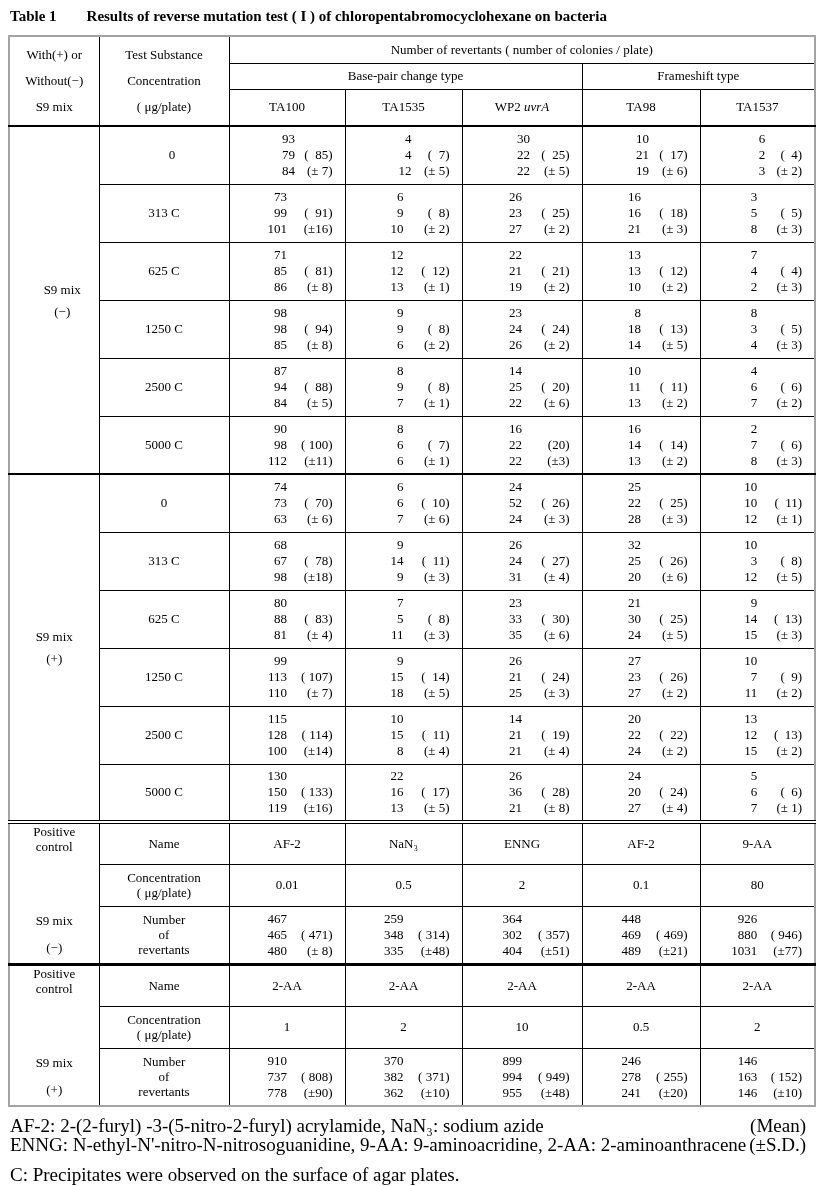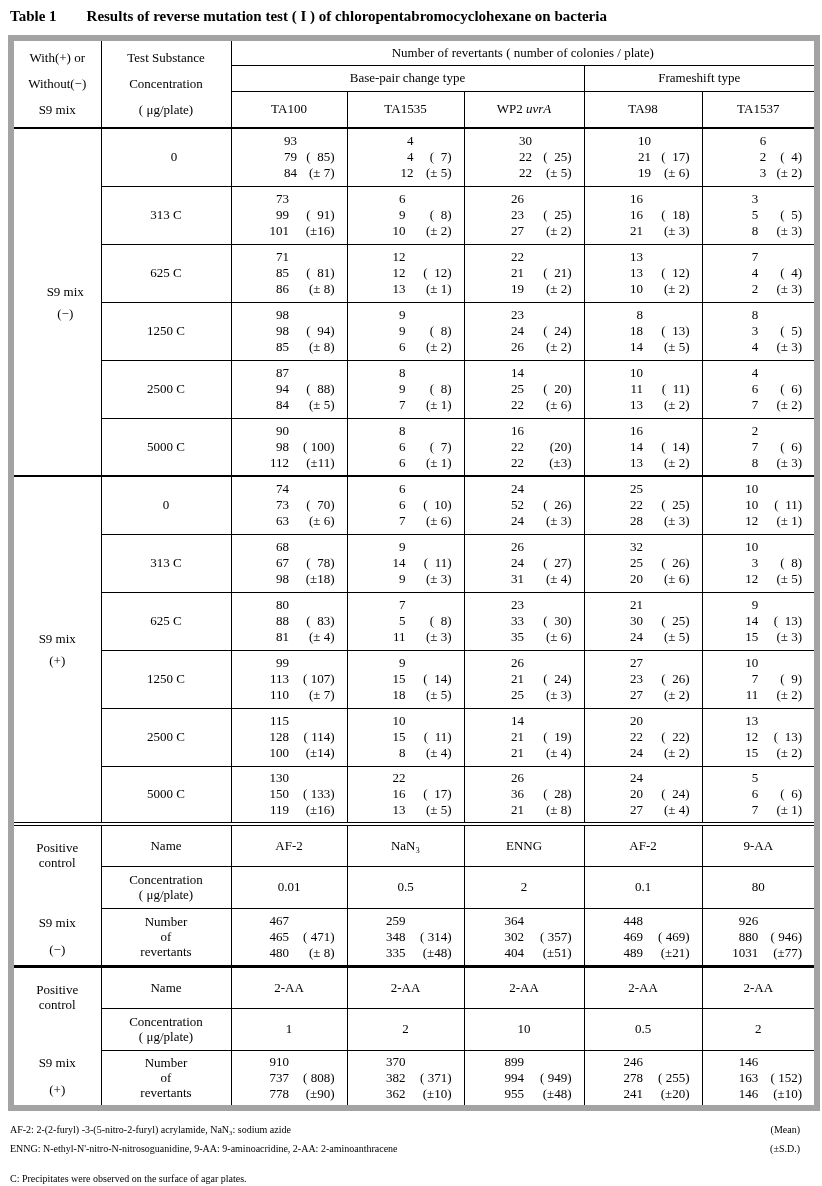--- a/index.html
+++ b/index.html
@@ -1,20 +1,20 @@
 <!DOCTYPE html>
 <html><head>
 <meta charset="utf-8">
 <style>
   html,body{margin:0;padding:0;background:#ffffff;}
   body{width:822px;height:1186px;color:#000;font-family:"Liberation Serif","DejaVu Serif",serif;overflow:hidden;}
   .title{padding:8px 0 10px 10px;font-size:15px;font-weight:bold;white-space:nowrap;}
   .ttext{margin-left:30px;margin-top:35px;}
 
-  table.results{border-collapse:collapse;border:6px solid #a3a3a3;table-layout:fixed;width:806px;margin-left:8px;}
+  table.results{border-collapse:collapse;border:2px solid #a3a3a3;table-layout:fixed;width:806px;margin-left:8px;}
   td{border:1px solid #000;padding:0;font-size:13px;color:#000;}
 
   thead tr.hrow1{height:27px;}
   thead tr.hrow2{height:26px;}
   thead tr.hrow3{height:37px;}
   .hc{text-align:center;vertical-align:middle;}
   .hc.side span{display:block;line-height:26px;}
   .strain i{font-style:italic;}
 
   tr.first-data td{border-top:2px solid #000;padding-left:16px;}
@@ -28,33 +28,33 @@
   .slabel .sl2{margin-top:5px;}
   .conc{text-align:center;vertical-align:middle;}
 
   .dcell{vertical-align:middle;}
   .dc{display:flex;}
   .dc-n{width:50%;text-align:right;white-space:pre;}
   .dc-p{flex:1;text-align:right;padding-right:12px;white-space:pre;}
   .dc-n span,.dc-p span{display:block;line-height:16px;min-height:16px;}
 
   .pclabel{position:relative;}
-  .pcl-top{position:absolute;top:14px;left:0;right:0;text-align:center;}
+  .pcl-top{position:absolute;top:0;left:0;right:0;text-align:center;}
   .pcl-top span{display:block;line-height:15px;}
   .pcl-bot{position:absolute;bottom:7px;left:0;right:0;text-align:center;}
   .pcl-bot span{display:block;line-height:16px;}
   .pcl-bot .pcl-sign{margin-top:11px;}
   tr.pcA{height:42px;}
   tr.pcB{height:42px;}
   tr.pcC{height:58px;padding-left:20px;}
   .rowhead{text-align:center;vertical-align:middle;}
   .rowhead span{display:block;line-height:15px;}
   .pcval{text-align:center;vertical-align:middle;}
 
-  .footer{margin:9px 22px 0 8px;font-size:10px;}
+  .footer{margin:9px 16px 0 8px;font-size:19px;}
   .fline{display:flex;justify-content:space-between;line-height:19px;padding-left:2px;}
   .fline.c{margin-top:11px;}
 </style>
 </head>
 <body>
 
 <div class="page">
 
   <div class="title">
     <span class="tlabel">Table 1</span><span class="ttext">Results of reverse mutation test ( I ) of chloropentabromocyclohexane on bacteria</span>

